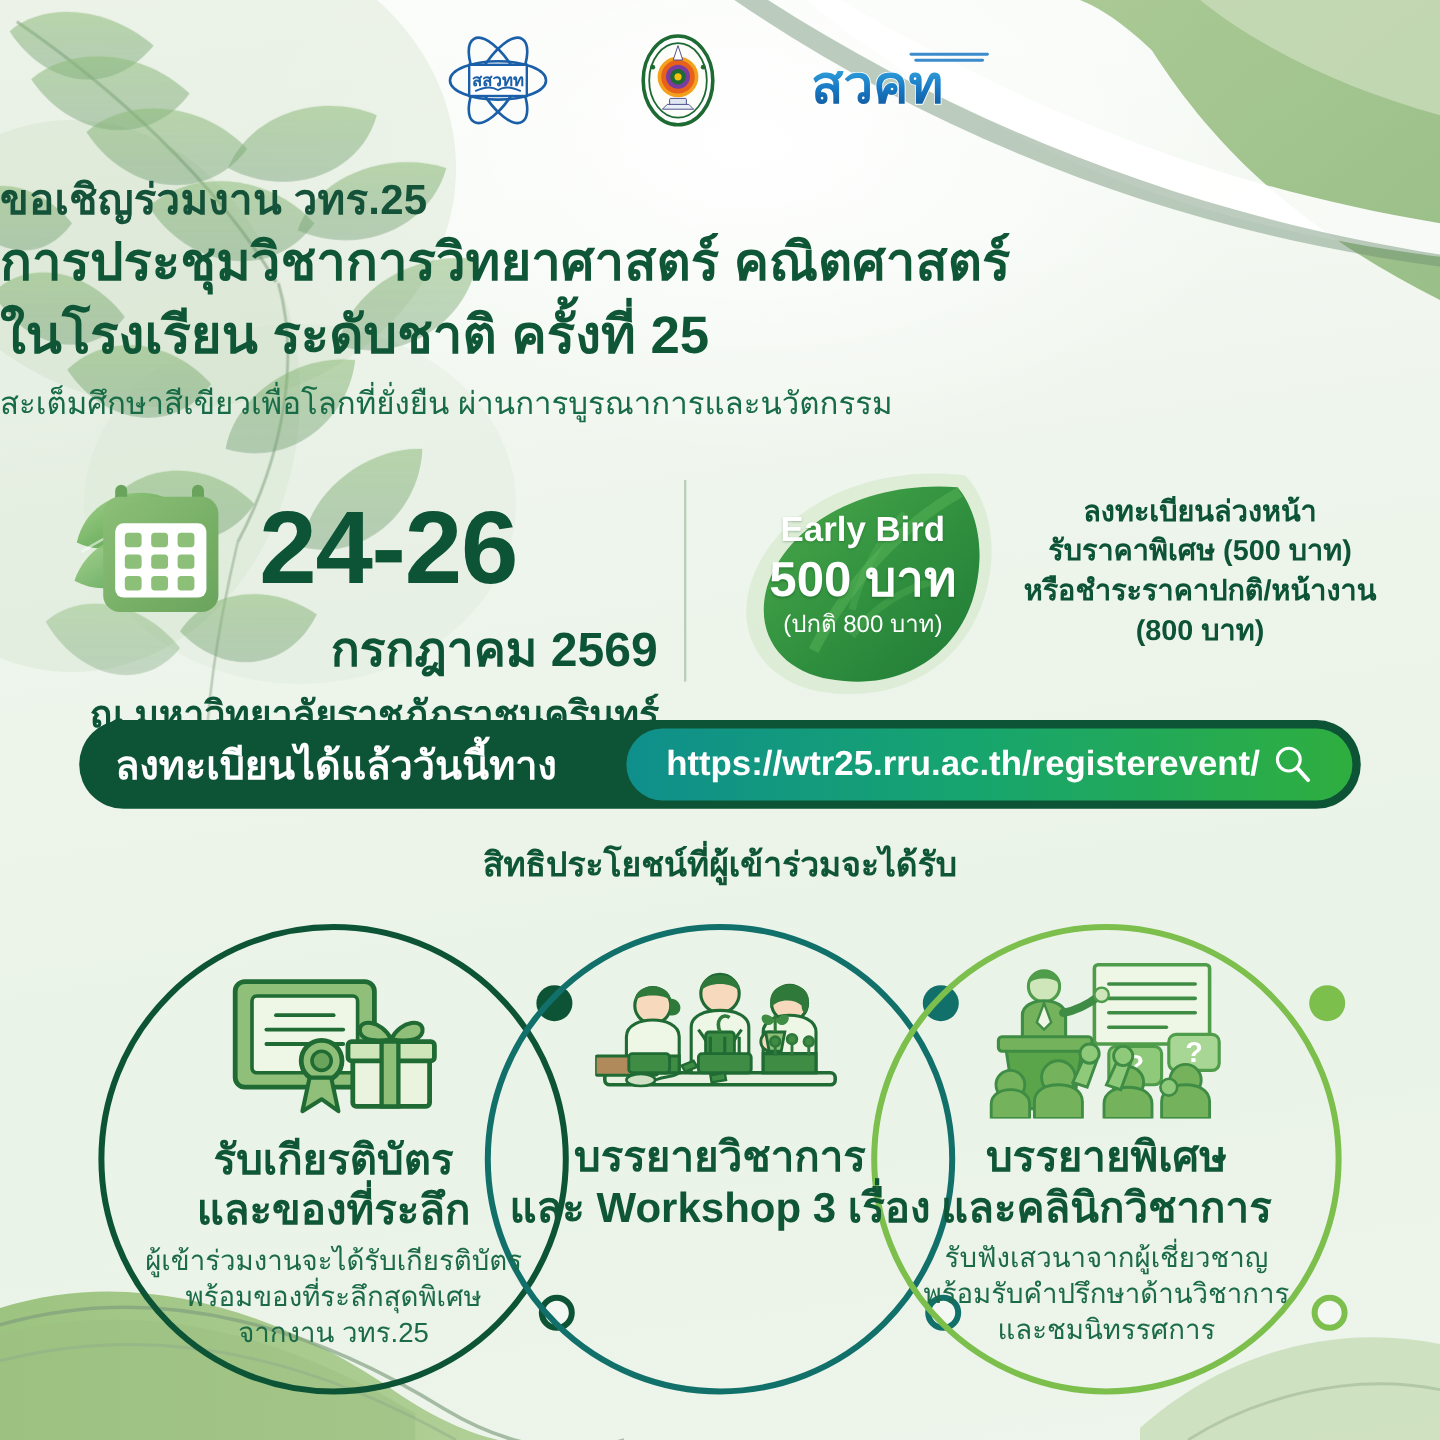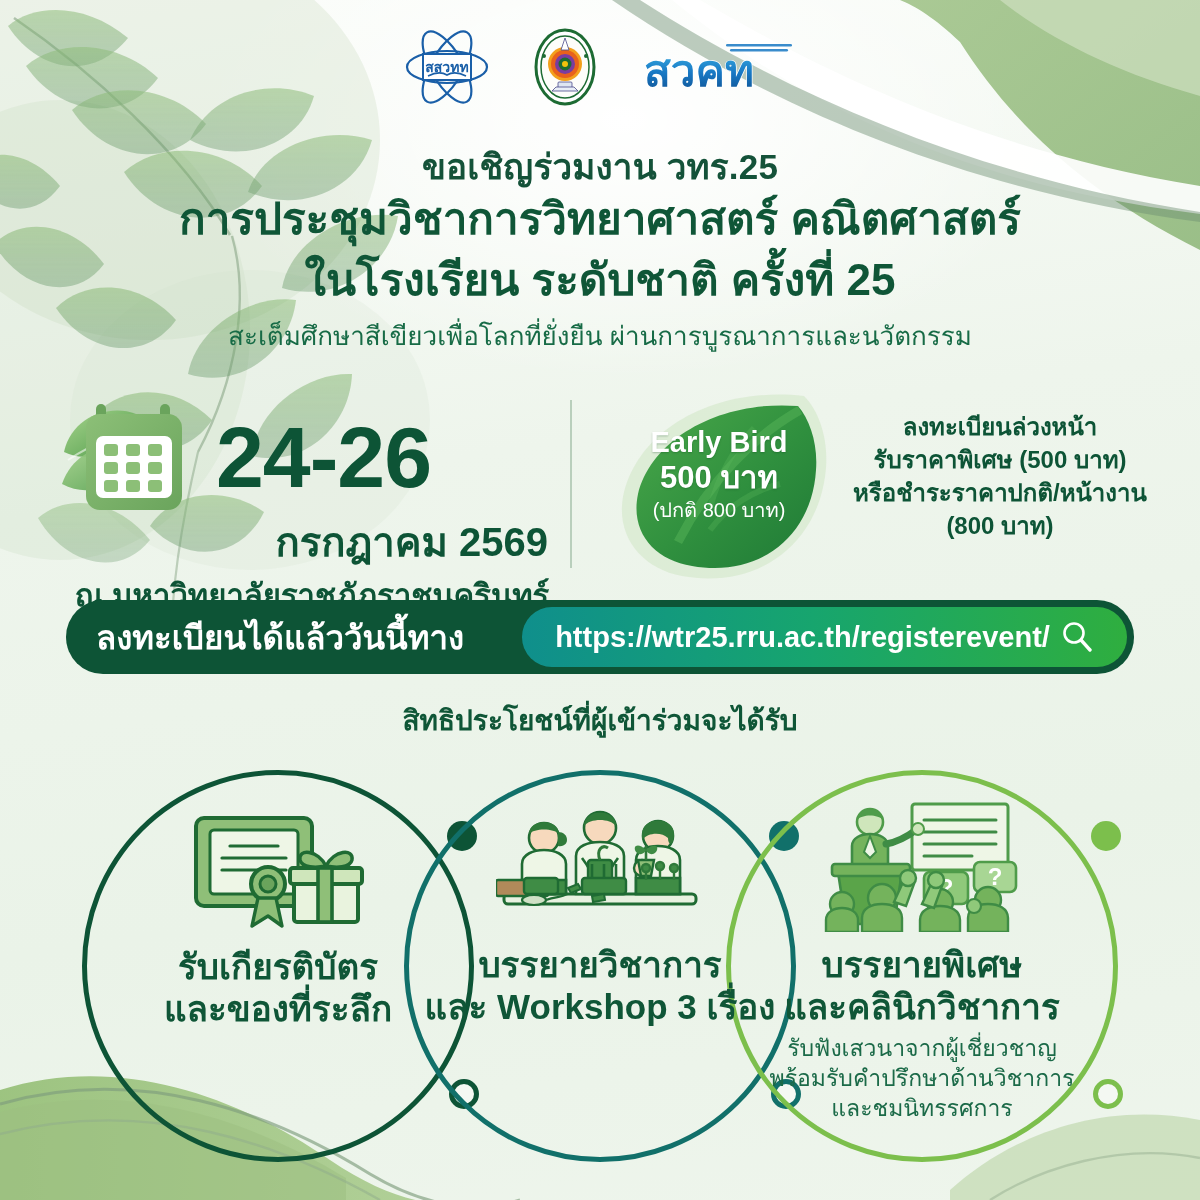--- a/index.html
+++ b/index.html
@@ -18,29 +18,29 @@
       linear-gradient(172deg,#fbfdfa 0%,#eef5ec 38%,#eaf3e8 70%,#eef5ec 100%);
     overflow:hidden;
   }
 
   
   .bg-svg { position:absolute; inset:0; width:1200px; height:1200px; }
 
   
   .logos {
     position:absolute; top:28px; left:0; width:1200px;
-    display:flex; justify-content:center; align-items:center; gap:44px;
+    display:flex; justify-content:center; align-items:center; gap:76px;
     z-index:6;
   }
   .logo-ipst, .logo-seal, .logo-swkt { display:block; }
 
   
   .title-block {
     position:absolute; top:146px; left:0; width:1200px;
-    text-align:center; z-index:6;
+    text-align:left; z-index:6;
   }
   .t-invite {
     font-size:35px; font-weight:bold; color:#145239; letter-spacing:.2px;
     line-height:1.18;
   }
   .t-main {
     font-size:44px; font-weight:bold; color:#0f5637; line-height:1.28;
     margin-top:4px;
   }
   .t-sub {
@@ -73,21 +73,21 @@
     background:#b9cfbc;
   }
   .leaf-badge {
     position:absolute; left:604px; top:0; width:230px; height:190px;
   }
   .badge-text {
     position:absolute; left:0; top:36px; width:230px; text-align:center;
     color:#ffffff; z-index:2; pointer-events:none;
   }
   .bt-early { font-size:29px; font-weight:bold; line-height:1; text-shadow:0 1px 2px rgba(0,60,20,.28); }
-  .bt-price { font-size:31px; font-weight:bold; line-height:1.08; margin-top:4px; text-shadow:0 1px 2px rgba(0,60,20,.28); }
+  .bt-price { font-size:41px; font-weight:bold; line-height:1.08; margin-top:4px; text-shadow:0 1px 2px rgba(0,60,20,.28); }
   .bt-normal { font-size:20px; font-weight:normal; line-height:1; margin-top:6px; }
   .price-col {
     position:absolute; left:846px; top:18px; width:308px; text-align:center;
     color:#0d5436; font-size:24px; font-weight:bold; line-height:1.38;
   }
 
   
   .url-bar {
     position:absolute; left:66px; top:600px; width:1068px; height:74px;
     background:#0d5436; border-radius:37px; z-index:6;
@@ -373,20 +373,23 @@
           <path d="M68,88 L62,116 L78,106 L92,116 L86,88 Z" fill="#8fbf78" stroke="#1f6b33" stroke-width="3.4" stroke-linejoin="round"></path>
           <rect x="104" y="66" width="64" height="46" rx="3" fill="#e9f3de" stroke="#1f6b33" stroke-width="4"></rect>
           <rect x="100" y="58" width="72" height="16" rx="3" fill="#cfe6bb" stroke="#1f6b33" stroke-width="4"></rect>
           <rect x="128" y="58" width="14" height="54" fill="#8fbf78" stroke="#1f6b33" stroke-width="3.6"></rect>
           <path d="M136,56 C128,40 108,38 110,50 C112,58 126,58 136,56 Z" fill="#8fbf78" stroke="#1f6b33" stroke-width="3.4"></path>
           <path d="M136,56 C144,40 164,38 162,50 C160,58 146,58 136,56 Z" fill="#8fbf78" stroke="#1f6b33" stroke-width="3.4"></path>
         </svg>
       </div>
       <div class="card-title">รับเกียรติบัตร
 และของที่ระลึก</div>
+      <div class="card-desc">ผู้เข้าร่วมงานจะได้รับเกียรติบัตร
+พร้อมของที่ระลึกสุดพิเศษ
+จากงาน วทร.25</div>
     </div>
 
     <div class="card k2">
       <div class="card-icon">
         <svg width="208" height="130" viewBox="0 0 208 130">
 
           <rect x="8" y="92" width="192" height="10" rx="4" fill="#e8f1e0" stroke="#1f6b33" stroke-width="3"></rect>
 
           <g>
             <circle cx="48" cy="36" r="15" fill="#f7d9bd" stroke="#1f6b33" stroke-width="2.6"></circle>

